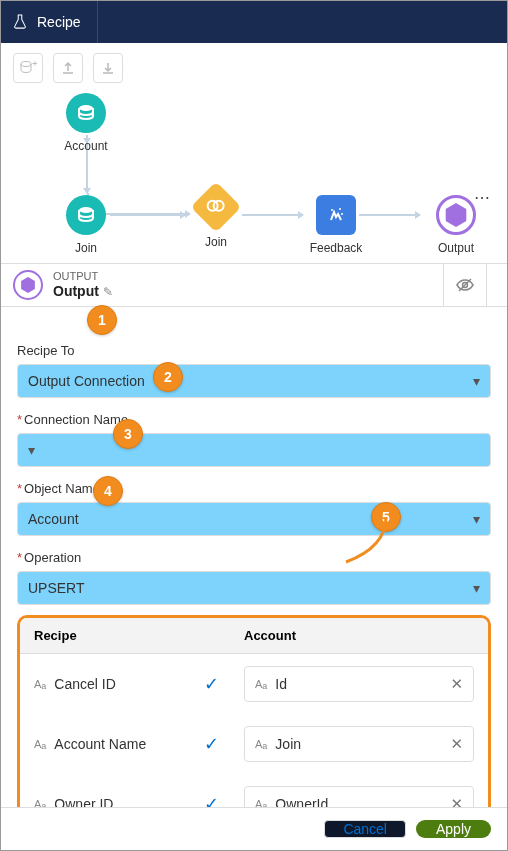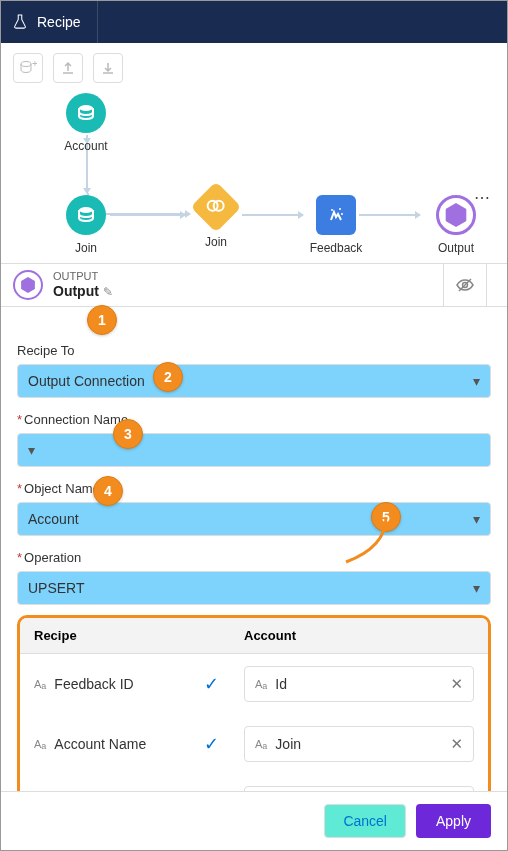--- a/index.html
+++ b/index.html
@@ -45,22 +45,22 @@
 .map-header > div:last-child { flex: 1; }
 .map-row { display: flex; align-items: center; padding: 12px 14px; gap: 0; }
 .map-col1 { flex: 0 0 170px; display: flex; align-items: center; gap: 8px; font-size: 14px; color: #333; }
 .map-check { flex: 0 0 40px; color: #0070d2; font-size: 18px; }
 .map-input { flex: 1; border: 1px solid #ddd; border-radius: 4px; padding: 8px 10px; display: flex; align-items: center; gap: 8px; font-size: 14px; color: #333; }
 .map-input .x { margin-left: auto; color: #777; font-size: 15px; }
 .aa-icon { font-size: 10px; color: #888; font-weight: normal; }
 .aa-icon::before { content:"A"; font-size: 11px; }
 .aa-icon::after { content:"a"; font-size: 9px; position: relative; bottom:-1px; }
 .footer { position: absolute; bottom: 0; left: 0; right: 0; border-top: 1px solid #ddd; padding: 12px 16px; display: flex; justify-content: flex-end; gap: 10px; background: #fff; }
-.cancel-btn { border: 1px solid #ddd; background: #5eead4; border-radius: 4px; padding: 8px 18px; font-size: 14px; color: #0070d2; }
-.apply-btn { border: none; background: #6d28d9; color: #fff; border-radius: 4px; padding: 0 20px; font-size: 14px; }
+.cancel-btn { border: 1px solid #ddd; background: #0f172a; border-radius: 4px; padding: 0 18px; font-size: 14px; color: #0070d2; }
+.apply-btn { border: none; background: #4d7c0f; color: #fff; border-radius: 12px; padding: 0 20px; font-size: 14px; }
 .pencil { color: #888; font-size: 12px; margin-left: 4px; }
 </style>
 </head>
 <body>
 
 <div class="header-bar">
   <div class="header-tab">
     <svg class="flask-icon" viewBox="0 0 16 18" fill="#fff">
         <path d="M6 1h4v5l4 8c.5 1-.2 2-1.3 2H3.3C2.2 16 1.5 15 2 14l4-8V1z" stroke="#fff" stroke-width="1.2" fill="none"></path>
       </svg>
@@ -209,21 +209,21 @@
 
 
   <div class="map-box">
     <div class="map-header">
       <div>Recipe</div>
       <div>Account</div>
     </div>
     <div class="map-row">
       <div class="map-col1">
           <span class="aa-icon"></span>
-          <span>Feedback ID</span>
+          <span>Cancel ID</span>
         </div>
       <div class="map-check">✓</div>
       <div class="map-input">
           <span class="aa-icon"></span>
           <span>Id</span>
           <span class="x">✕</span>
         </div>
     </div>
     <div class="map-row">
       <div class="map-col1">

